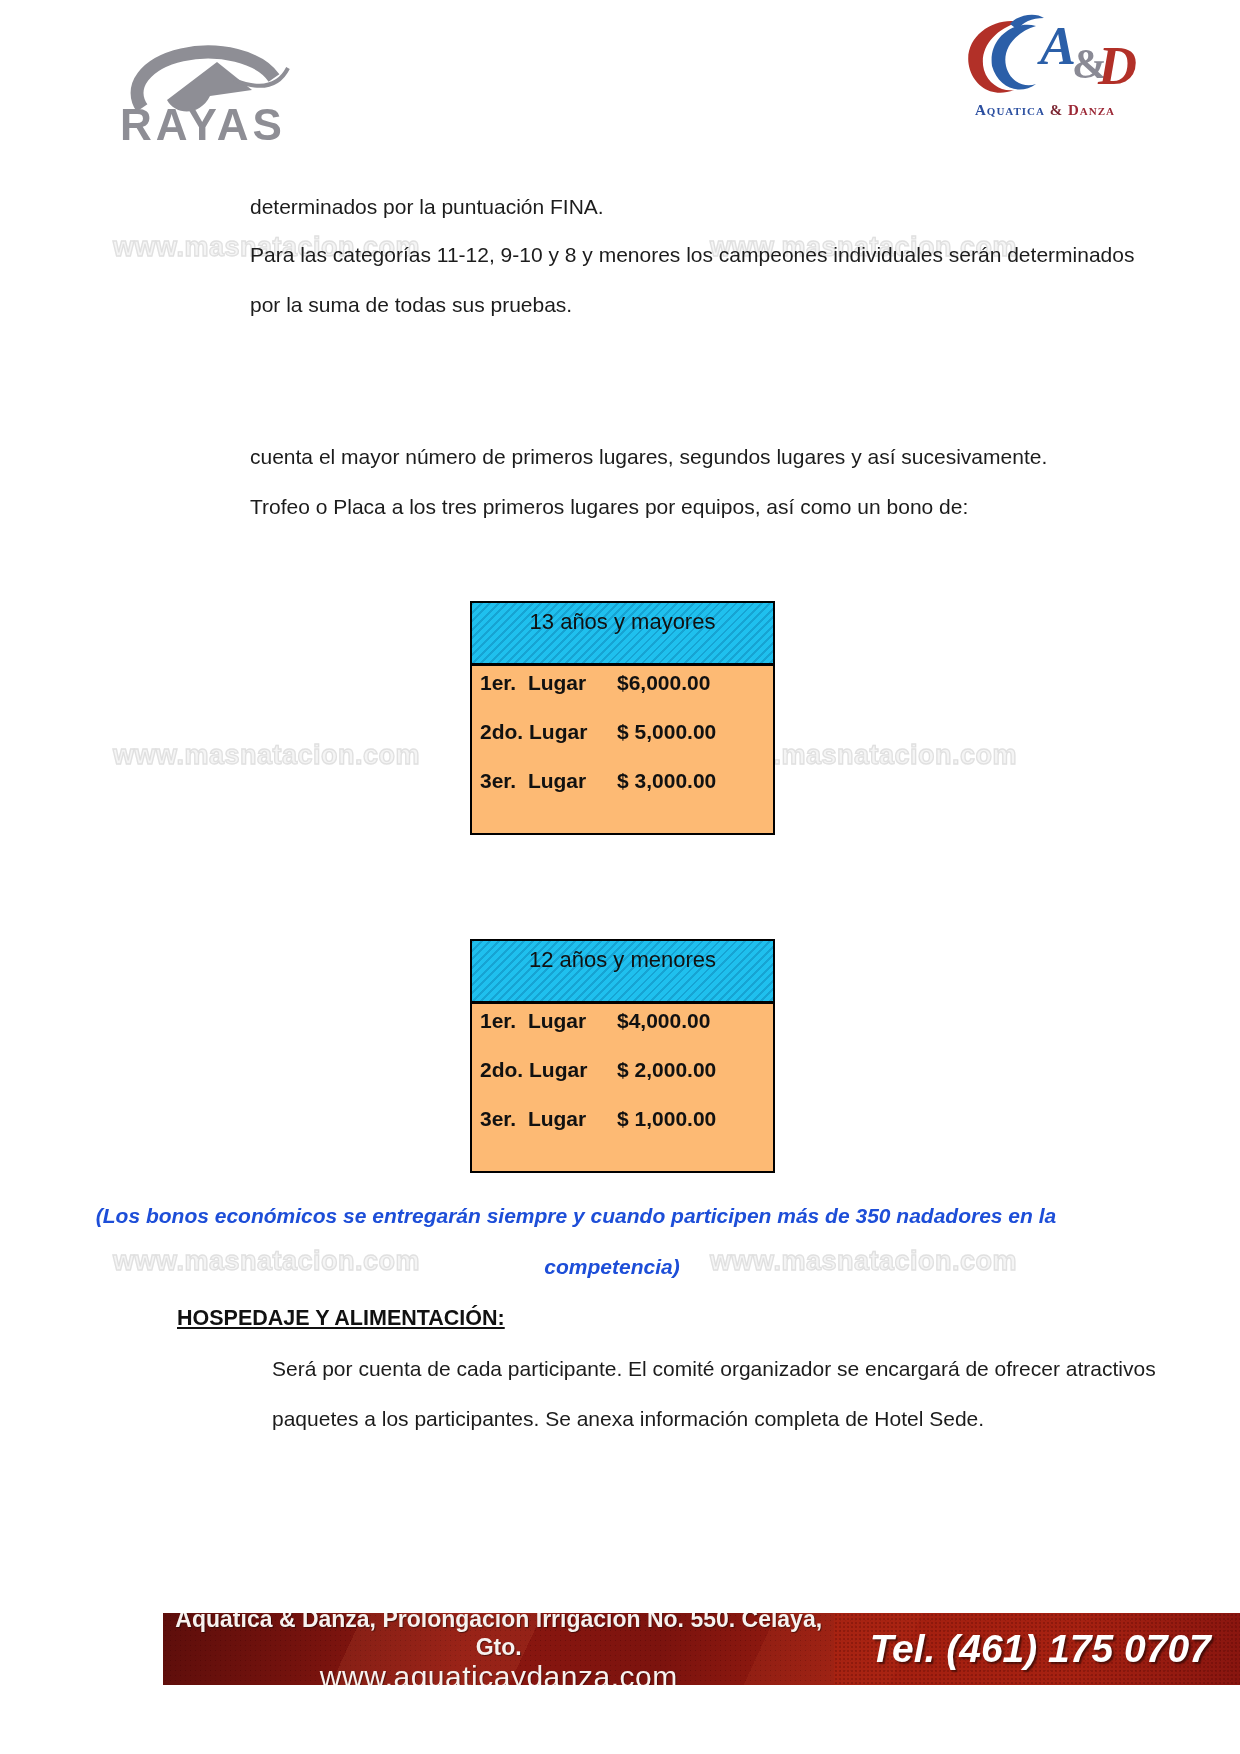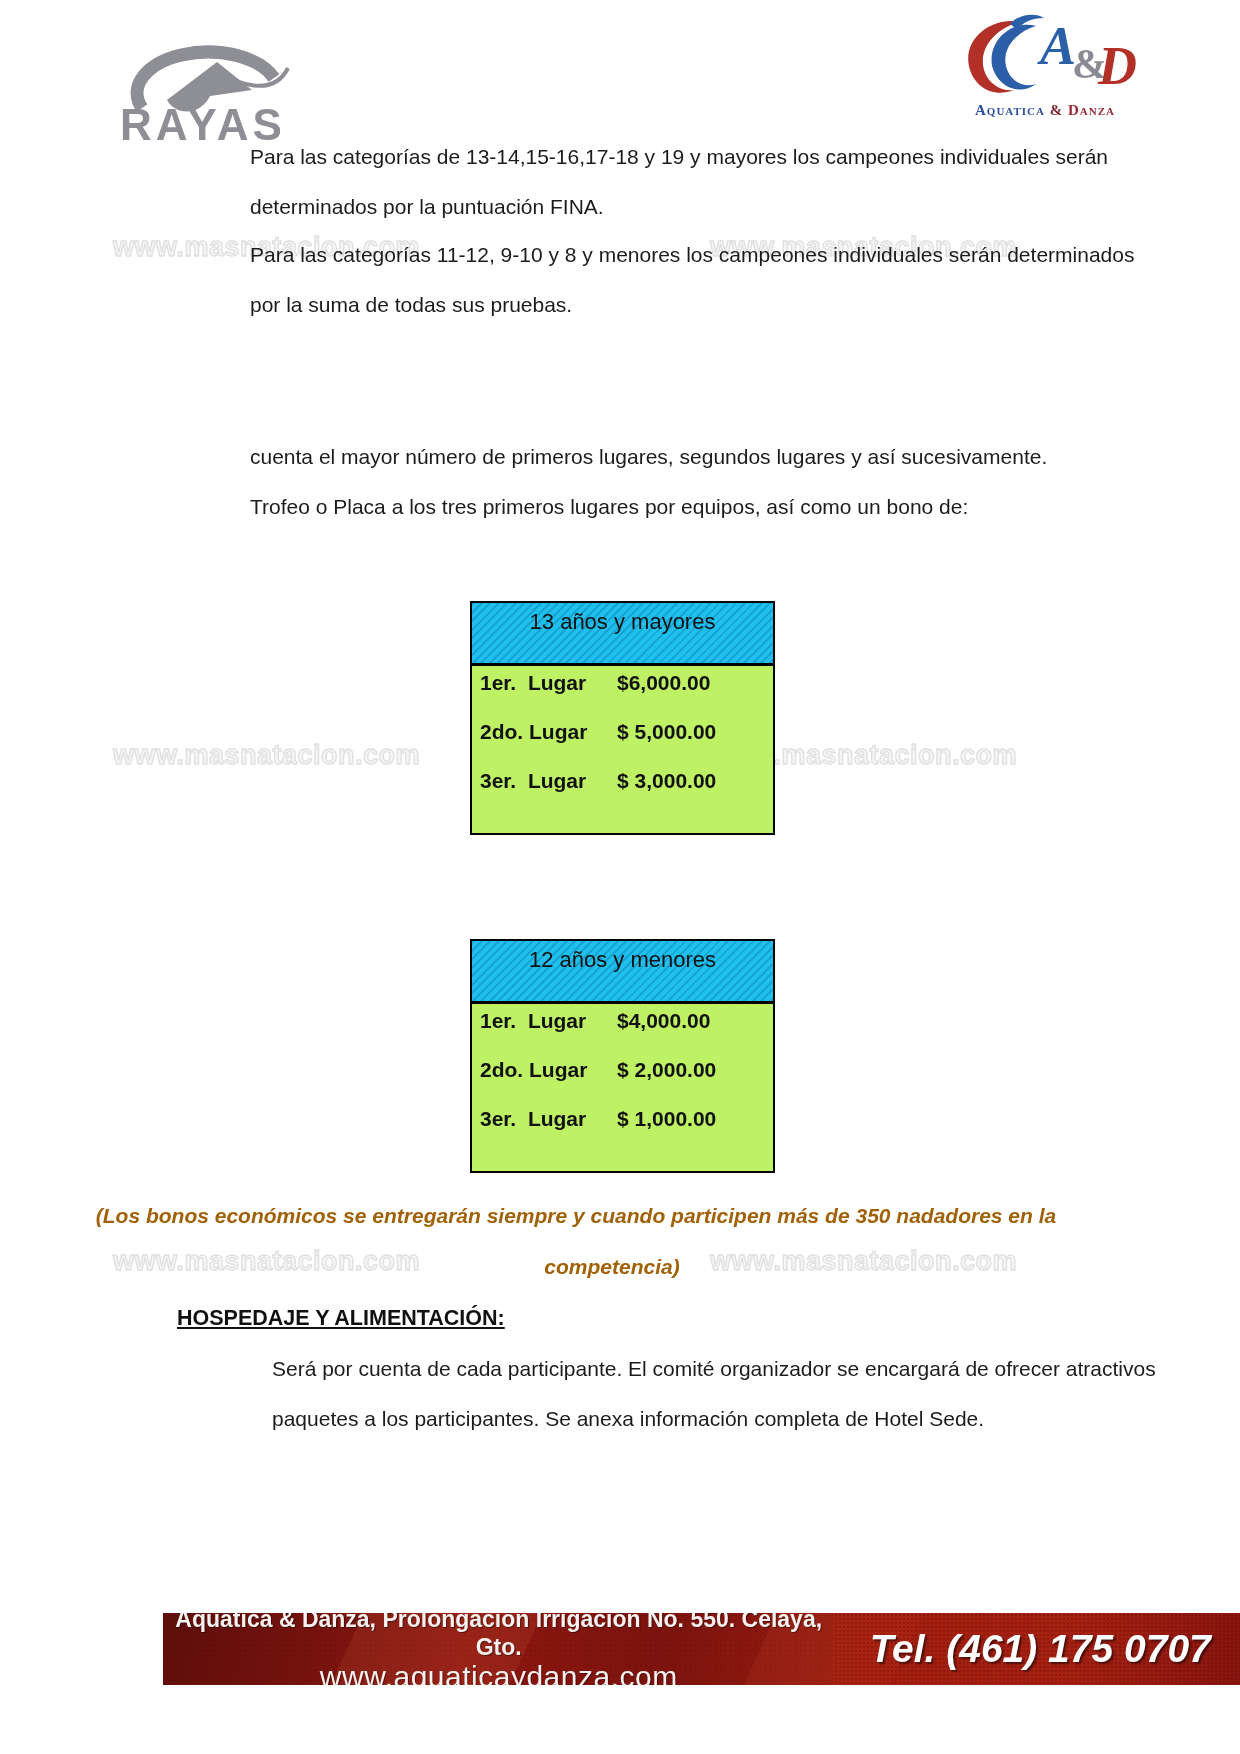--- a/index.html
+++ b/index.html
@@ -33,42 +33,42 @@
   }
   
   .tline{
     position:absolute;left:250px;
     font-size:21px;line-height:26px;white-space:pre;color:#1c1c1c;
     z-index:2;
   }
   
   .prize-table{
     position:absolute;left:470px;width:305px;
-    border:2px solid #000;box-sizing:border-box;background:#bef264;z-index:2;
+    border:2px solid #000;box-sizing:border-box;background:#fdba74;z-index:2;
   }
   .tbl-header{
     height:63px;box-sizing:border-box;
     border-bottom:3px solid #000;
     background-color:#1fc0ee;
     background-image:repeating-linear-gradient(135deg, rgba(0,90,140,.28) 0 2px, transparent 2px 6px);
     text-align:center;
     font-size:22px;padding-top:6px;color:#111;
   }
   .tbl-body{position:relative;height:166px;}
   .tbl-row{
     position:absolute;left:8px;right:4px;height:26px;
     display:flex;align-items:center;
     font-size:21px;font-weight:bold;white-space:pre;color:#111;
   }
   .tbl-row .lbl{width:137px;display:inline-block;}
   
   .note-line{
     position:absolute;left:0;width:1152px;text-align:center;
     font-size:21px;font-weight:bold;font-style:italic;line-height:26px;
-    color:#a16207;z-index:2;white-space:pre;
+    color:#1d4ed8;z-index:2;white-space:pre;
   }
   .section-heading{
     position:absolute;left:177px;
     font-size:21.5px;font-weight:bold;text-decoration:underline;
     line-height:26px;color:#111;z-index:2;
   }
   .hosp-line{
     position:absolute;left:272px;
     font-size:21px;line-height:26px;color:#1c1c1c;z-index:2;white-space:pre;
   }
@@ -131,21 +131,20 @@
     <text x="100" y="54" font-size="54" font-weight="bold" font-style="italic" fill="#2b5fa8" font-family="Liberation Serif, serif">A</text>
     <text x="132" y="68" font-size="42" font-weight="bold" fill="#8a8a95" font-family="Liberation Serif, serif">&amp;</text>
     <text x="158" y="74" font-size="54" font-weight="bold" font-style="italic" fill="#b23028" font-family="Liberation Serif, serif">D</text>
   </svg>
   <div class="ad-caption">
     <span style="color:#2b4fa0;">Aquatica</span>
     <span style="color:#7a2430;">&amp;</span>
     <span style="color:#9c2836;">Danza</span>
   </div>
 
-  <div class="tline" style="top:144px;">Para las categorías de 13-14,15-16,17-18 y 19 y mayores los campeones individuales serán</div>
   <div class="tline" style="top:194px;">determinados por la puntuación FINA.</div>
   <div class="tline" style="top:242px;">Para las categorías 11-12, 9-10 y 8 y menores los campeones individuales serán determinados</div>
   <div class="tline" style="top:292px;">por la suma de todas sus pruebas.</div>
   <div class="tline" style="top:444px;">cuenta el mayor número de primeros lugares, segundos lugares y así sucesivamente.</div>
   <div class="tline" style="top:494px;">Trofeo o Placa a los tres primeros lugares por equipos, así como un bono de:</div>
 
   <div class="prize-table" style="top:601px;height:234px;">
     <div class="tbl-header">13 años y mayores</div>
     <div class="tbl-body">
       <div class="tbl-row" style="top:4px;">

